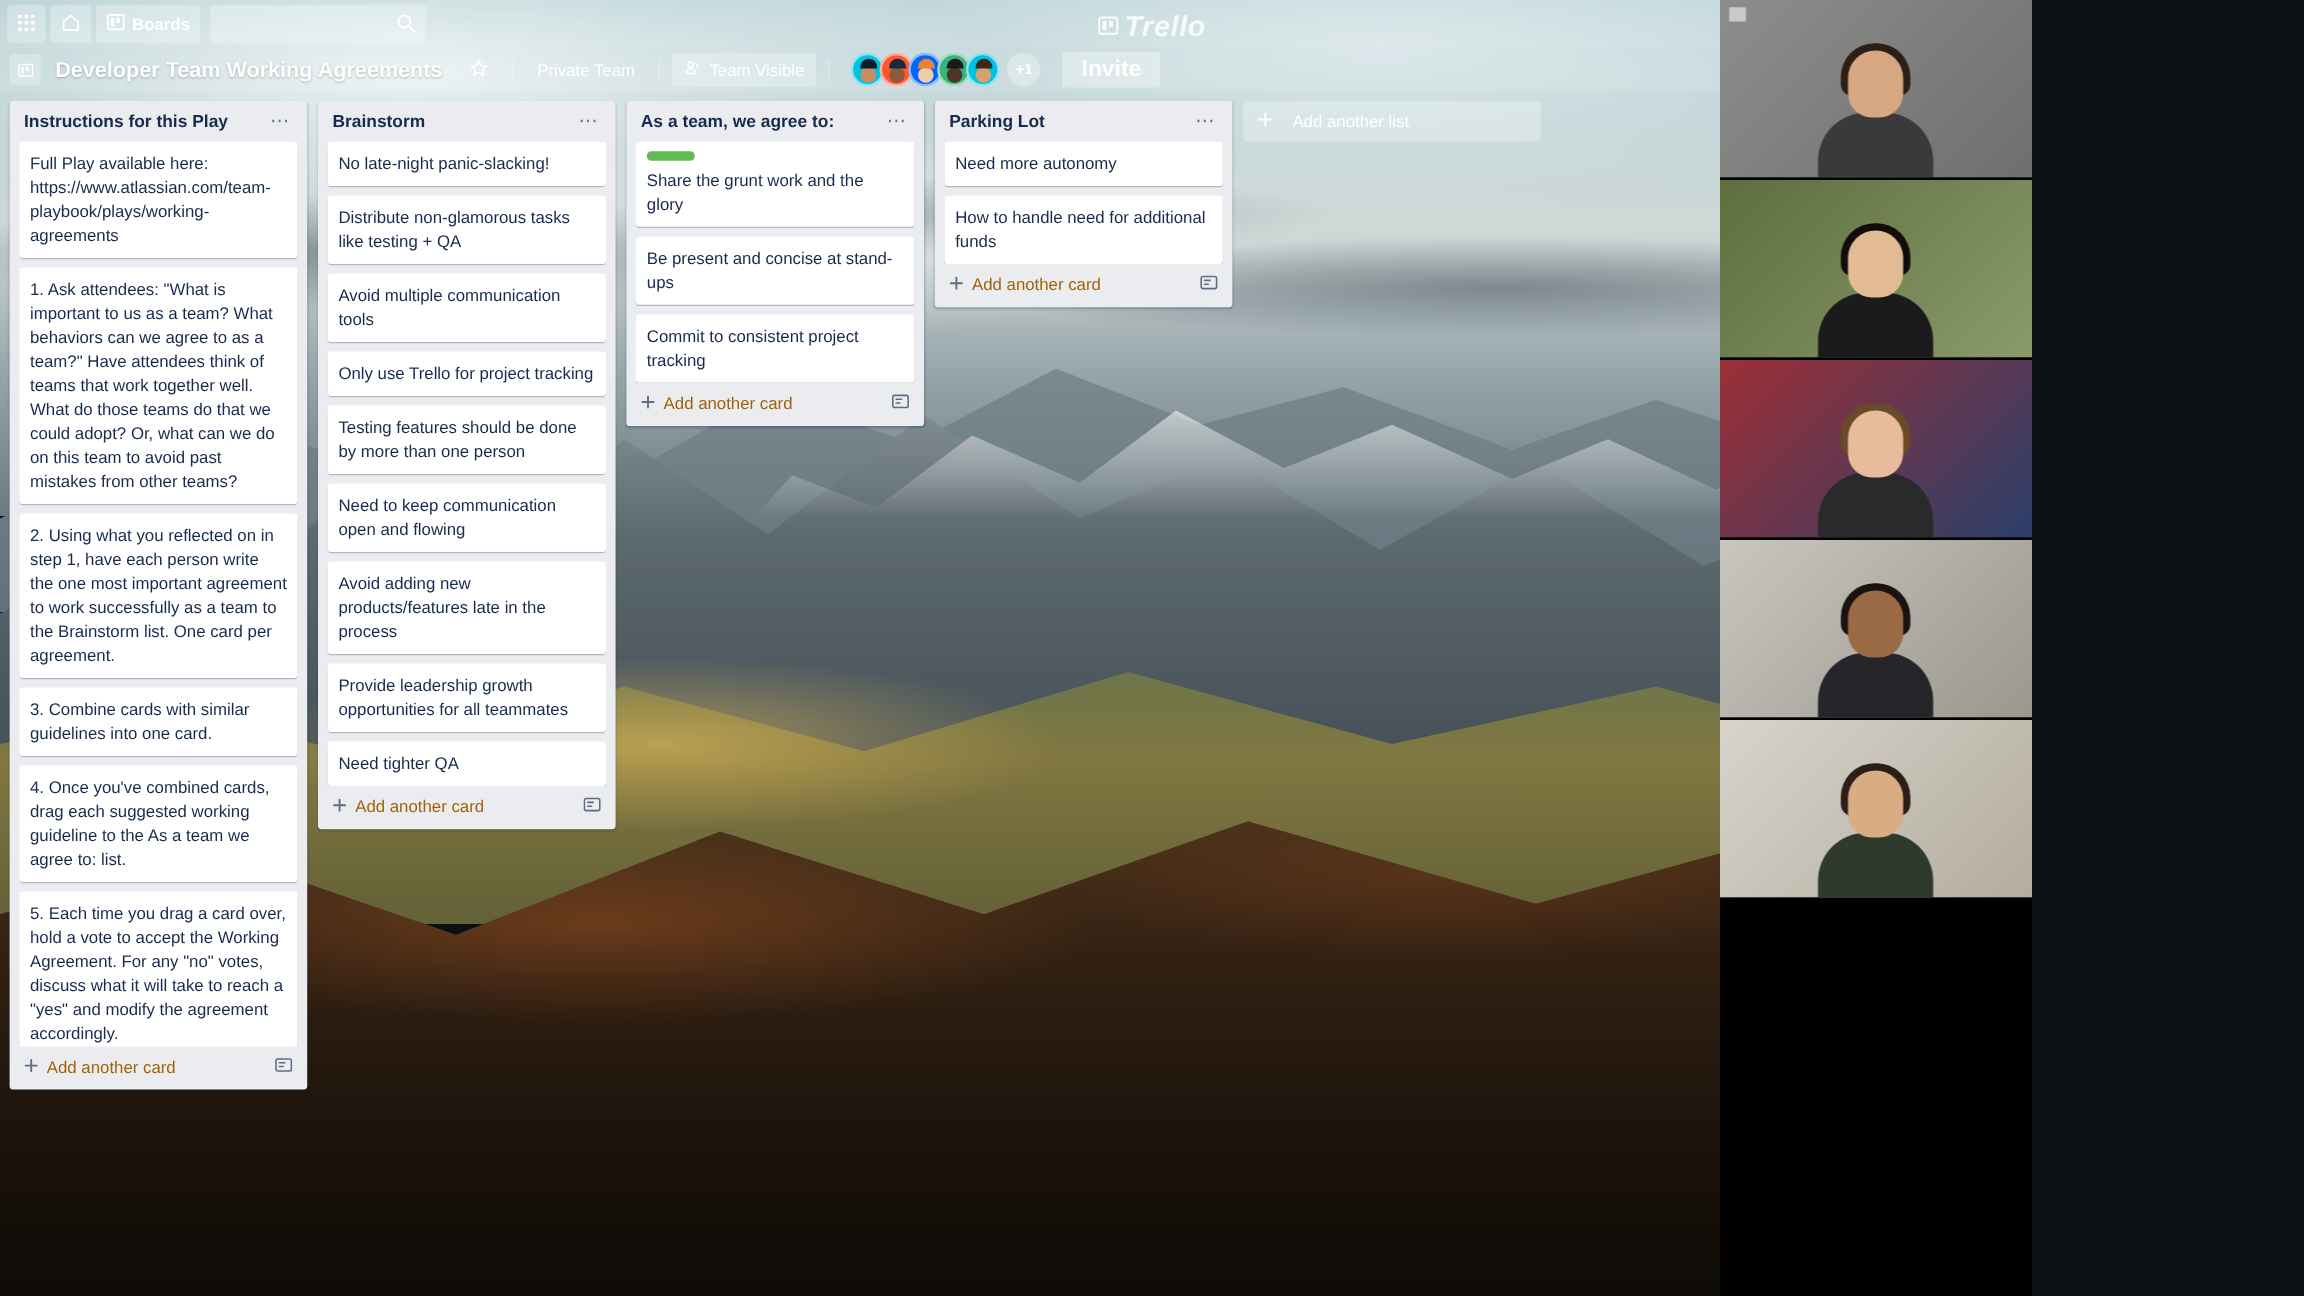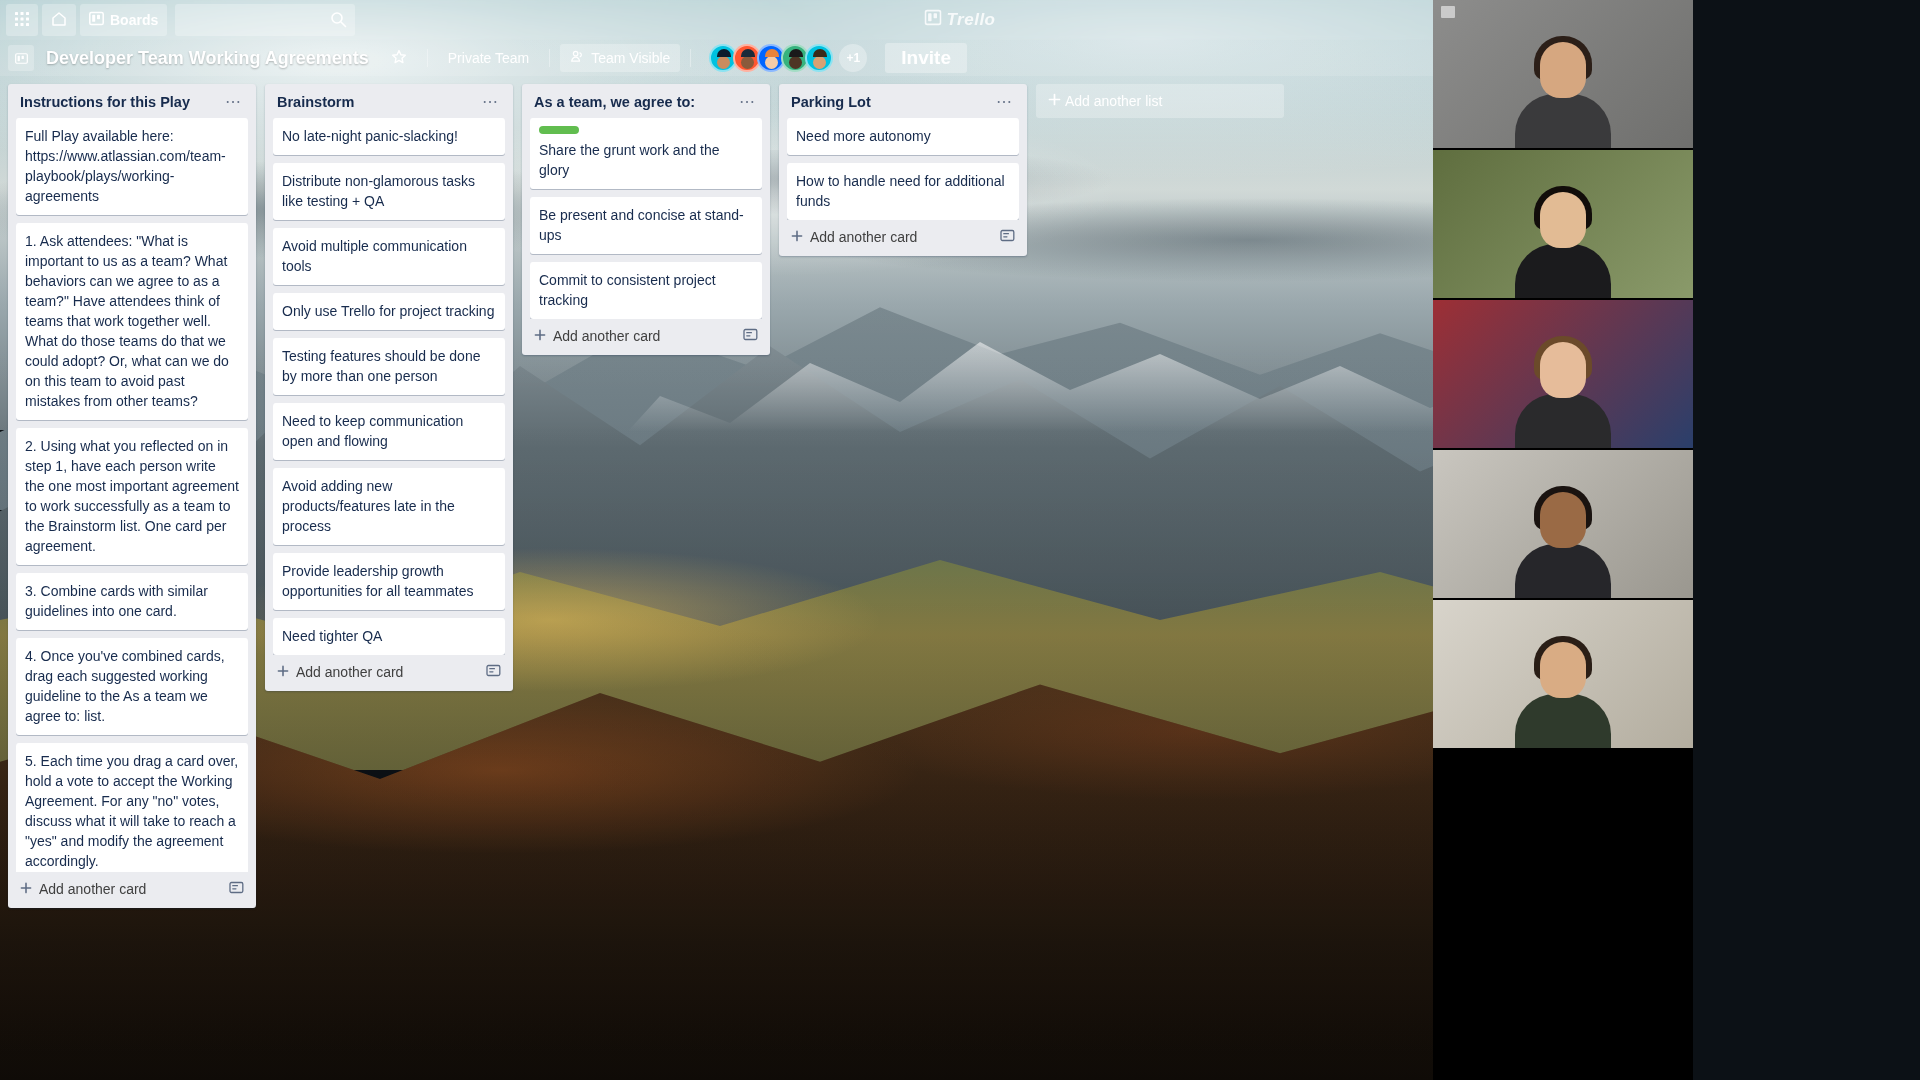--- a/index.html
+++ b/index.html
@@ -94,21 +94,21 @@
   .tb-search input {
     width: 100%; height: 100%; background: transparent; border: 0; outline: none;
     color: #fff; font-size: 14px; padding: 0 30px 0 10px;
     font-family: "Liberation Sans", sans-serif;
   }
   .tb-search input::placeholder { color: rgba(255,255,255,.85); }
   .tb-search .sicon { position: absolute; right: 8px; top: 7px; }
   .trello-logo {
     position: absolute; left: 50%; top: 9px; transform: translateX(-50%);
     display: flex; align-items: center; gap: 5px;
-    color: rgba(255,255,255,.82); font-size: 17px; font-style: italic;
+    color: rgba(255,255,255,.82); font-size: 24px; font-style: italic;
     font-weight: bold; letter-spacing: .5px; pointer-events: none;
   }
 
   
   .boardbar {
     position: absolute; left: 0; top: 40px; width: 1920px; height: 36px;
     display: flex; align-items: center; gap: 4px; padding: 0 8px;
     background: rgba(255,255,255,.12);
   }
   .bh-icon {
@@ -167,27 +167,27 @@
   .cards { padding: 0 8px; overflow: hidden; display: flex; flex-direction: column; gap: 8px; }
   .card {
     background: #fff; border-radius: 3px; padding: 8px 9px 9px;
     box-shadow: 0 1px 0 rgba(9,30,66,.25);
     font-size: 14px; line-height: 20px; color: #172B4D; cursor: pointer;
     overflow-wrap: anywhere;
   }
   .label { width: 40px; height: 8px; border-radius: 4px; margin-bottom: 6px; display:block; }
   .list-foot {
     display: flex; align-items: center; justify-content: space-between;
-    padding: 9px 12px 11px; color: #404040; font-size: 14px; cursor: pointer;
+    padding: 9px 12px 11px; color: #a16207; font-size: 14px; cursor: pointer;
   }
   .list-foot .left { display: flex; align-items: center; gap: 7px; }
   .add-list {
     width: 248px; flex: 0 0 248px; height: 34px; border-radius: 3px;
     background: rgba(255,255,255,.28); color: #fff; font-size: 14px; font-weight: 500;
-    display: flex; align-items: center; gap: 4px; padding: 0 12px; cursor: pointer;
+    display: flex; align-items: center; gap: 16px; padding: 0 12px; cursor: pointer;
   }
   .list.clipped .cards { max-height: 754px; }
 
   
   .video-panel {
     position: absolute; right: 0; top: 0; width: 260px; height: 1080px;
     background: #000;
   }
   .tile {
     position: relative; width: 260px; height: 150px; overflow: hidden;

